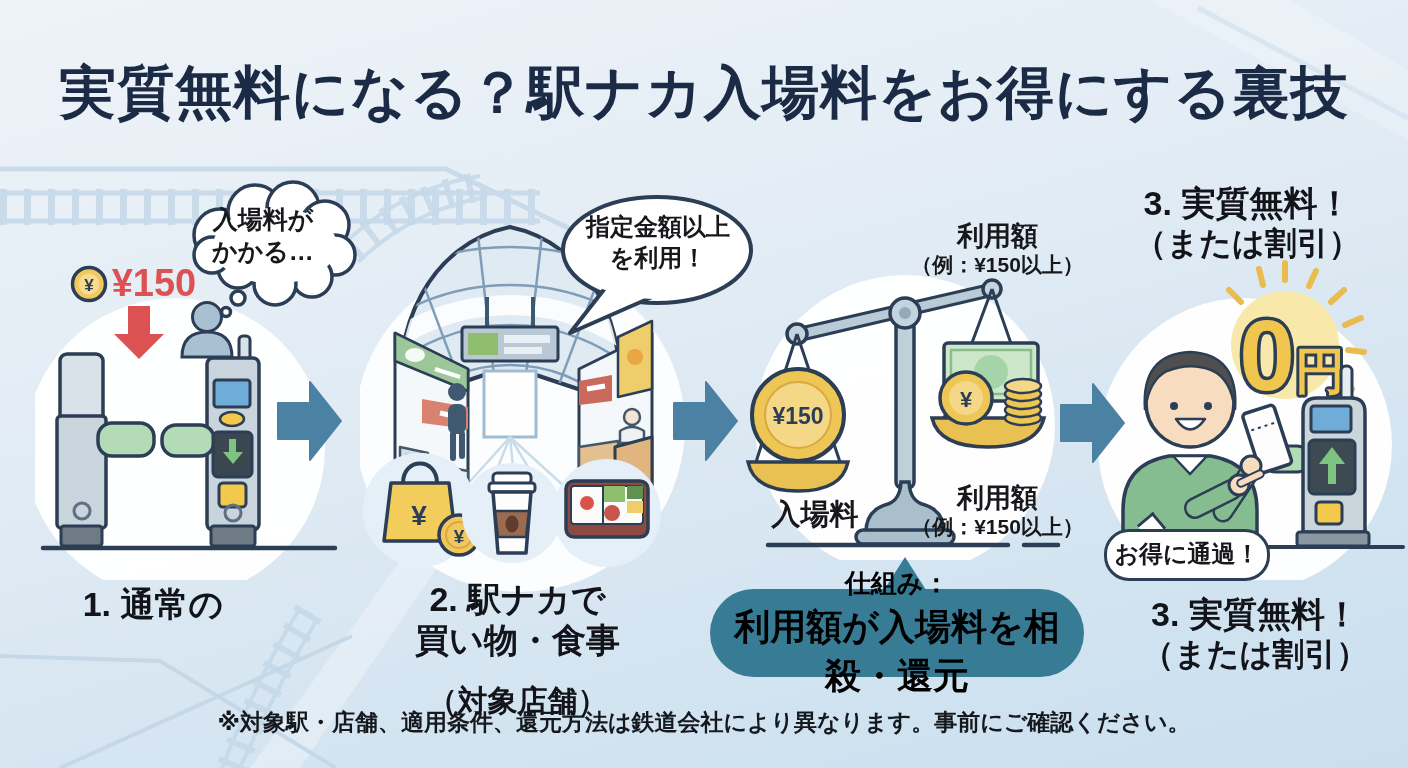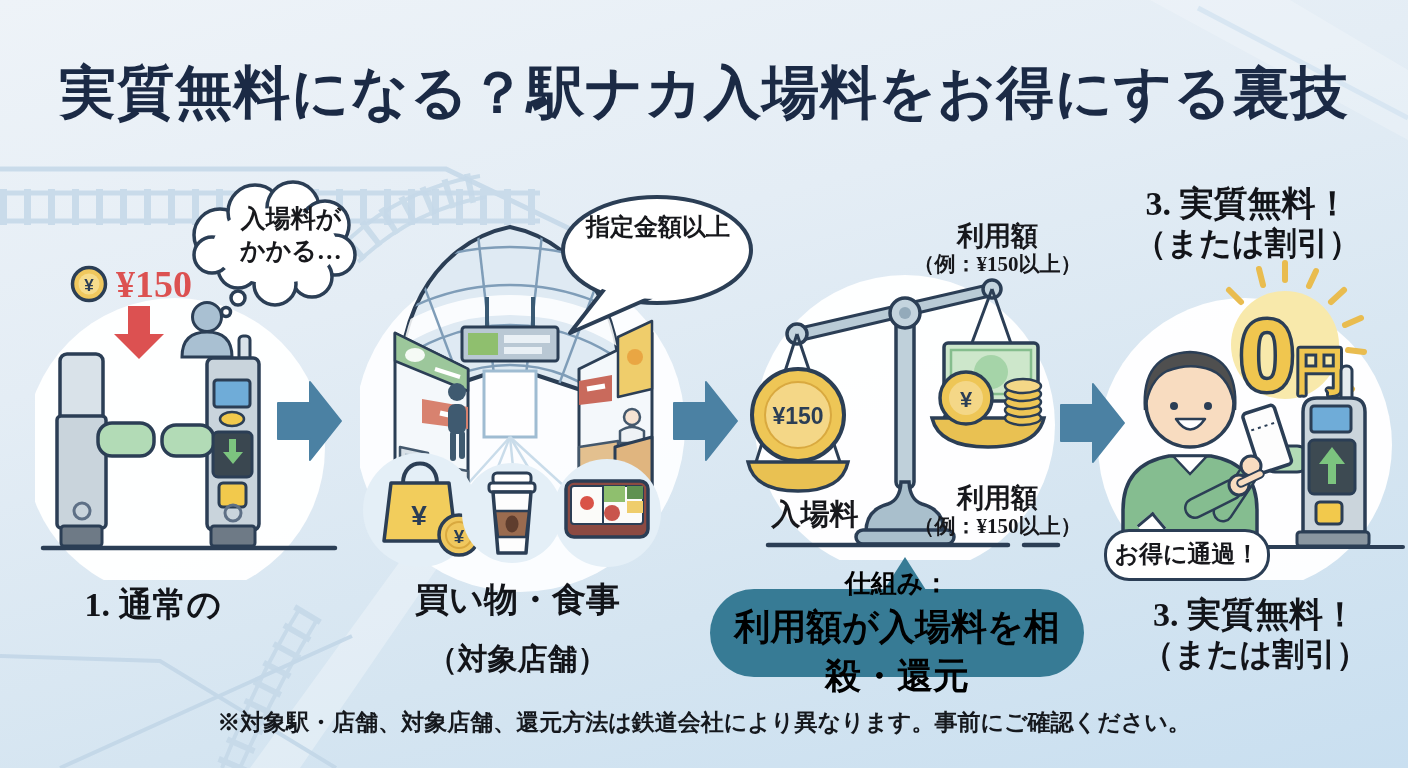--- a/index.html
+++ b/index.html
@@ -1,20 +1,20 @@
 <!DOCTYPE html>
 <html><head>
 <meta charset="utf-8">
 <style>
   html,body{margin:0;padding:0;}
   body{font-family:"Liberation Sans","DejaVu Sans",sans-serif;}
   .canvas{position:relative;width:1408px;height:768px;overflow:hidden;
     background:linear-gradient(165deg,#eef3f8 0%,#e4edf5 35%,#d5e5f1 70%,#c9dff0 100%);}
   .abs{position:absolute;}
-  .ctr{text-align:center;font-family:Liberation Serif, serif;}
+  .ctr{text-align:center;}
   #title{left:0;right:0;top:55px;font-size:57px;font-weight:900;color:#1b2a45;letter-spacing:1px;z-index:4;}
   .cap{font-weight:900;color:#121419;line-height:1.22;z-index:4;}
   .bubble-text{font-weight:800;color:#17181c;z-index:4;line-height:1.28;}
   .sublabel{font-weight:800;color:#17181c;z-index:4;line-height:1.2;}
   #s1-price{left:106px;top:262px;width:96px;font-size:38px;font-weight:900;color:#dc5151;z-index:4;}
   #mech-pointer{left:884px;top:557px;width:0;height:0;border-left:21px solid transparent;
     border-right:21px solid transparent;border-bottom:33px solid #377b95;z-index:3;}
   #mech-box{left:710px;top:589px;width:374px;height:88px;border-radius:44px;background:#377b95;
     color:#000000;z-index:3;display:flex;flex-direction:column;justify-content:center;}
   #mech-box .l1{font-size:26px;font-weight:800;}
@@ -314,33 +314,35 @@
   </svg>
   <svg class="abs" style="left:673px;top:378px;z-index:2;" width="66" height="86" viewBox="0 0 66 86">
     <polygon points="1,25 33,25 33,4 64,43 33,82 33,61 1,61" fill="#4b81a3" stroke="#4b81a3" stroke-width="2" stroke-linejoin="round"></polygon>
   </svg>
   <svg class="abs" style="left:1060px;top:380px;z-index:2;" width="66" height="86" viewBox="0 0 66 86">
     <polygon points="1,25 33,25 33,4 64,43 33,82 33,61 1,61" fill="#4b81a3" stroke="#4b81a3" stroke-width="2" stroke-linejoin="round"></polygon>
   </svg>
 
   <div id="title" class="abs ctr">実質無料になる？駅ナカ入場料をお得にする裏技</div>
 
-  <div class="abs ctr bubble-text" style="left:212px;top:203px;width:158px;font-size:25px;">
+  <div class="abs ctr bubble-text" style="left:184px;top:203px;width:158px;font-size:25px;">
     <div>入場料が</div>
     <div>かかる…</div>
   </div>
   <div id="s1-price" class="abs ctr">¥150</div>
   <div class="abs ctr cap" style="left:28px;top:584px;width:250px;font-size:34px;">
     <div>1. 通常の</div>
   </div>
 
   <div class="abs ctr bubble-text" style="left:570px;top:212px;width:176px;font-size:24px;">
     <div>指定金額以上</div>
+    <div>を利用！</div>
   </div>
   <div class="abs ctr cap" style="left:365px;top:579px;width:305px;font-size:34px;">
+    <div>2. 駅ナカで</div>
     <div>買い物・食事</div>
     <div style="font-size:30px;margin-top:21px;">（対象店舗）</div>
   </div>
 
   <div class="abs ctr sublabel" style="left:905px;top:220px;width:185px;">
     <div style="font-size:27px;">利用額</div>
     <div style="font-size:21px;">（例：¥150以上）</div>
   </div>
   <div class="abs ctr sublabel" style="left:735px;top:497px;width:160px;font-size:29px;">入場料</div>
   <div class="abs ctr sublabel" style="left:905px;top:482px;width:185px;">
@@ -357,14 +359,14 @@
     <div>3. 実質無料！</div>
     <div style="font-size:32px;">（または割引）</div>
   </div>
   <div id="s4-bubble-tail" class="abs"></div>
   <div id="s4-bubble" class="abs ctr">お得に通過！</div>
   <div class="abs ctr cap" style="left:1105px;top:594px;width:300px;font-size:34px;">
     <div>3. 実質無料！</div>
     <div style="font-size:32px;">（または割引）</div>
   </div>
 
-  <div id="footer-note" class="abs ctr">※対象駅・店舗、対象店舗、還元方法は鉄道会社により異なります。事前にご確認ください。</div>
+  <div id="footer-note" class="abs ctr">※対象駅・店舗、適用条件、還元方法は鉄道会社により異なります。事前にご確認ください。</div>
 </div>
 
 </body></html>

